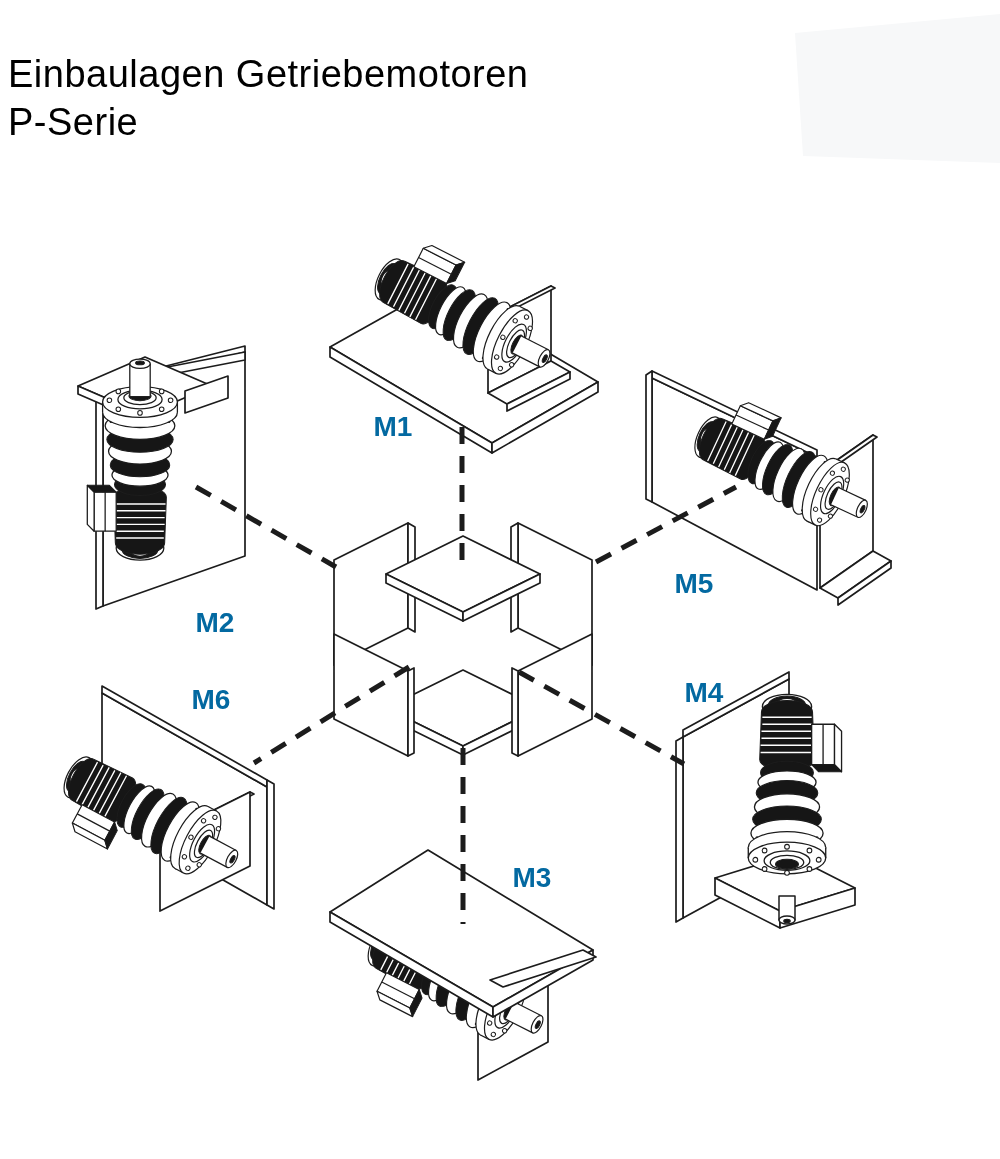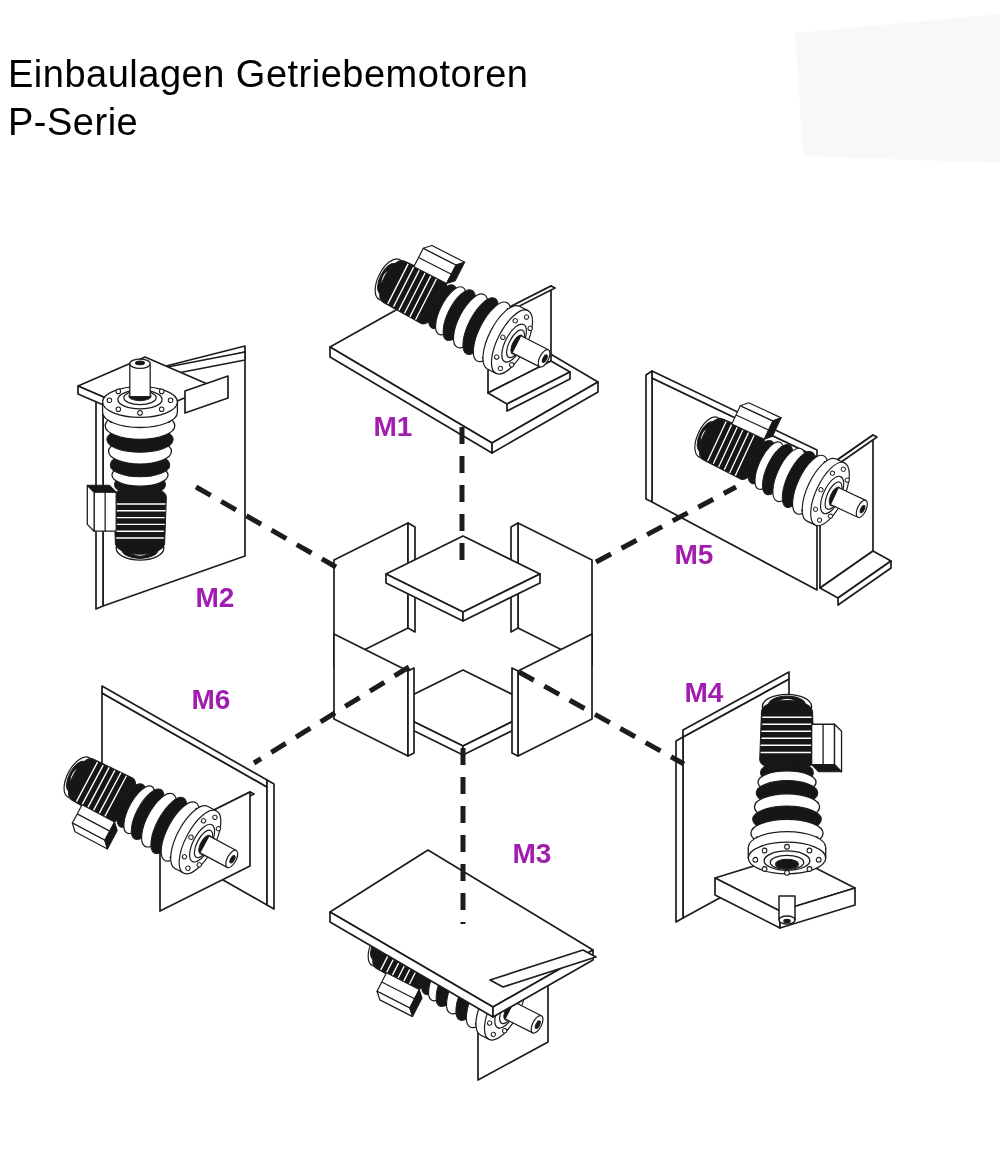--- a/index.html
+++ b/index.html
@@ -8,21 +8,21 @@
     font-family:"Liberation Sans", sans-serif; overflow:hidden;
   }
   .page svg { position:absolute; left:0; top:0; }
   .title {
     position:absolute; top:50px; left:8px; width:100%;
     text-align:left; font-size:38px; line-height:48px; color:#000000;
     letter-spacing:0.5px;
   }
   .m-label {
     position:absolute; transform:translate(-50%,-50%);
-    font-size:28px; font-weight:bold; color:#a21caf; white-space:nowrap;
+    font-size:28px; font-weight:bold; color:#0369a1; white-space:nowrap;
   }
   
   .pl  { fill:#ffffff; stroke:#1c1c1c; stroke-width:1.7; stroke-linejoin:round; }
   .wh  { fill:#ffffff; stroke:#1c1c1c; stroke-width:1.5; stroke-linejoin:round; }
   .dk  { fill:#161616; stroke:#1c1c1c; stroke-width:1.2; stroke-linejoin:round; }
   .ln  { fill:none; stroke:#1c1c1c; stroke-width:1.5; }
   .fin { fill:none; stroke:#ffffff; stroke-width:1.7; }
   .hole{ fill:#ffffff; stroke:#1c1c1c; stroke-width:1.2; }
   .dot { fill:#161616; stroke:none; }
   .dash{ fill:none; stroke:#1c1c1c; stroke-width:5; stroke-dasharray:17 12; }
@@ -198,18 +198,18 @@
       <line class="dash" x1="519" y1="672" x2="684" y2="764"></line>
     </g>
   </svg>
 
   <div class="title">
     <div>Einbaulagen Getriebemotoren</div>
     <div>P-Serie</div>
   </div>
 
   <div class="m-label" style="left:393px;top:427px">M1</div>
-  <div class="m-label" style="left:215px;top:598px">M2</div>
-  <div class="m-label" style="left:532px;top:854px">M3</div>
+  <div class="m-label" style="left:215px;top:623px">M2</div>
+  <div class="m-label" style="left:532px;top:878px">M3</div>
   <div class="m-label" style="left:704px;top:693px">M4</div>
-  <div class="m-label" style="left:694px;top:555px">M5</div>
+  <div class="m-label" style="left:694px;top:584px">M5</div>
   <div class="m-label" style="left:211px;top:700px">M6</div>
 </div>
 
 </body></html>

